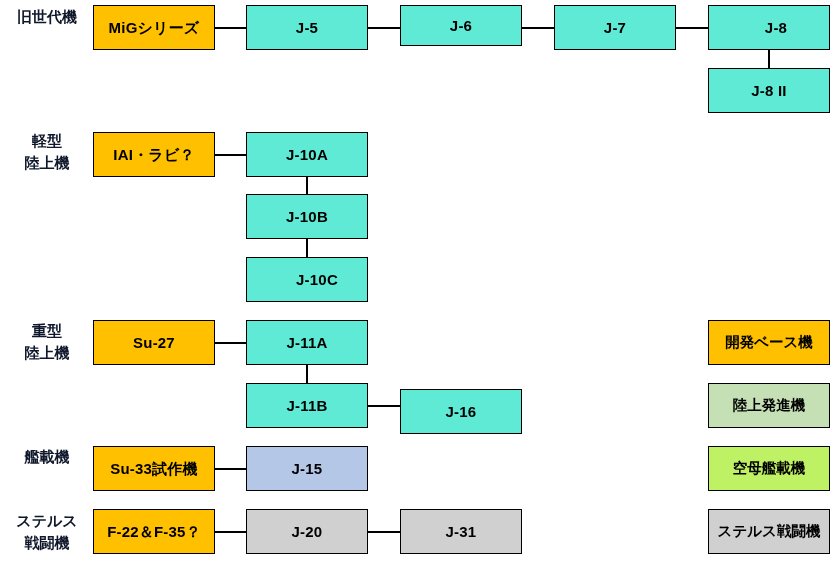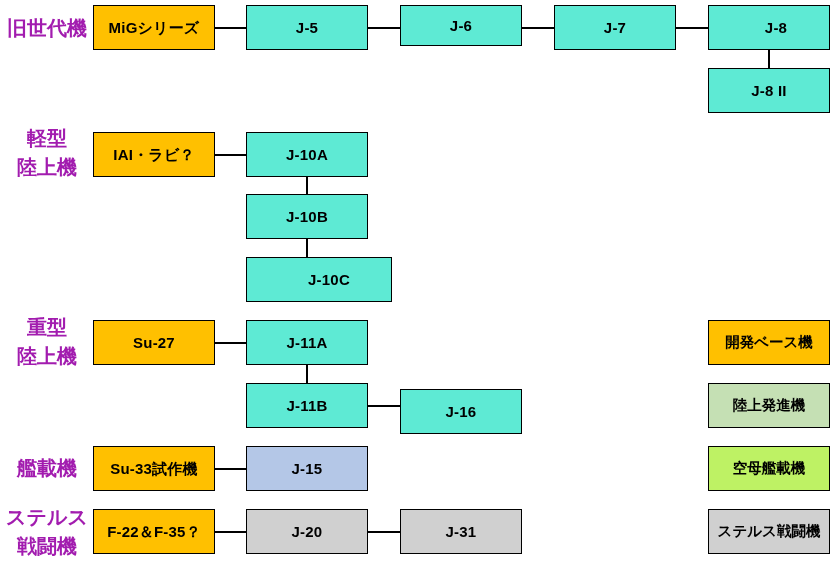--- a/index.html
+++ b/index.html
@@ -37,25 +37,25 @@
   .node.land   { background: #5eead4; }
   .node.carrier{ background: #B4C7E7; }
   .node.stealth{ background: #D0D0D0; }
 
   .row-label {
     position: absolute;
     box-sizing: border-box;
     display: flex;
     flex-direction: column;
     align-items: center;
-    justify-content: center;
+    justify-content: flex-start;
     text-align: center;
-    font-size: 20px;
+    font-size: 15px;
     font-weight: bold;
-    color: #a21caf;
+    color: #0f172a;
     line-height: 1.45;
     white-space: nowrap;
   }
   .row-label span { display: block; }
 
   .legend-box {
     position: absolute;
     box-sizing: border-box;
     border: 1.6px solid #000000;
     display: flex;
@@ -122,21 +122,21 @@
   <div id="nodes-layer">
       <div class="node base" style="left: 93px; top: 5px; width: 122px; height: 45px;">MiGシリーズ</div>
       <div class="node land" style="left: 246px; top: 5px; width: 122px; height: 45px;">J-5</div>
       <div class="node land" style="left: 400px; top: 5px; width: 122px; height: 41px;">J-6</div>
       <div class="node land" style="left: 554px; top: 5px; width: 122px; height: 45px;">J-7</div>
       <div class="node land" style="left: 708px; top: 5px; width: 122px; height: 45px; padding-left: 14px;">J-8</div>
       <div class="node land" style="left: 708px; top: 68px; width: 122px; height: 45px;">J-8 II</div>
       <div class="node base" style="left: 93px; top: 132px; width: 122px; height: 45px;">IAI・ラビ？</div>
       <div class="node land" style="left: 246px; top: 132px; width: 122px; height: 45px;">J-10A</div>
       <div class="node land" style="left: 246px; top: 194px; width: 122px; height: 45px;">J-10B</div>
-      <div class="node land" style="left: 246px; top: 257px; width: 146px; height: 45px; padding-left: 20px;">J-10C</div>
+      <div class="node land" style="left: 246px; top: 257px; width: 122px; height: 45px; padding-left: 20px;">J-10C</div>
       <div class="node base" style="left: 93px; top: 320px; width: 122px; height: 45px;">Su-27</div>
       <div class="node land" style="left: 246px; top: 320px; width: 122px; height: 45px;">J-11A</div>
       <div class="node land" style="left: 246px; top: 383px; width: 122px; height: 45px;">J-11B</div>
       <div class="node land" style="left: 400px; top: 383px; width: 122px; height: 45px; margin-top: 6px;">J-16</div>
       <div class="node base" style="left: 93px; top: 446px; width: 122px; height: 45px;">Su-33試作機</div>
       <div class="node carrier" style="left: 246px; top: 446px; width: 122px; height: 45px;">J-15</div>
       <div class="node base" style="left: 93px; top: 509px; width: 122px; height: 45px;">F-22＆F-35？</div>
       <div class="node stealth" style="left: 246px; top: 509px; width: 122px; height: 45px;">J-20</div>
       <div class="node stealth" style="left: 400px; top: 509px; width: 122px; height: 45px;">J-31</div>
     </div>

